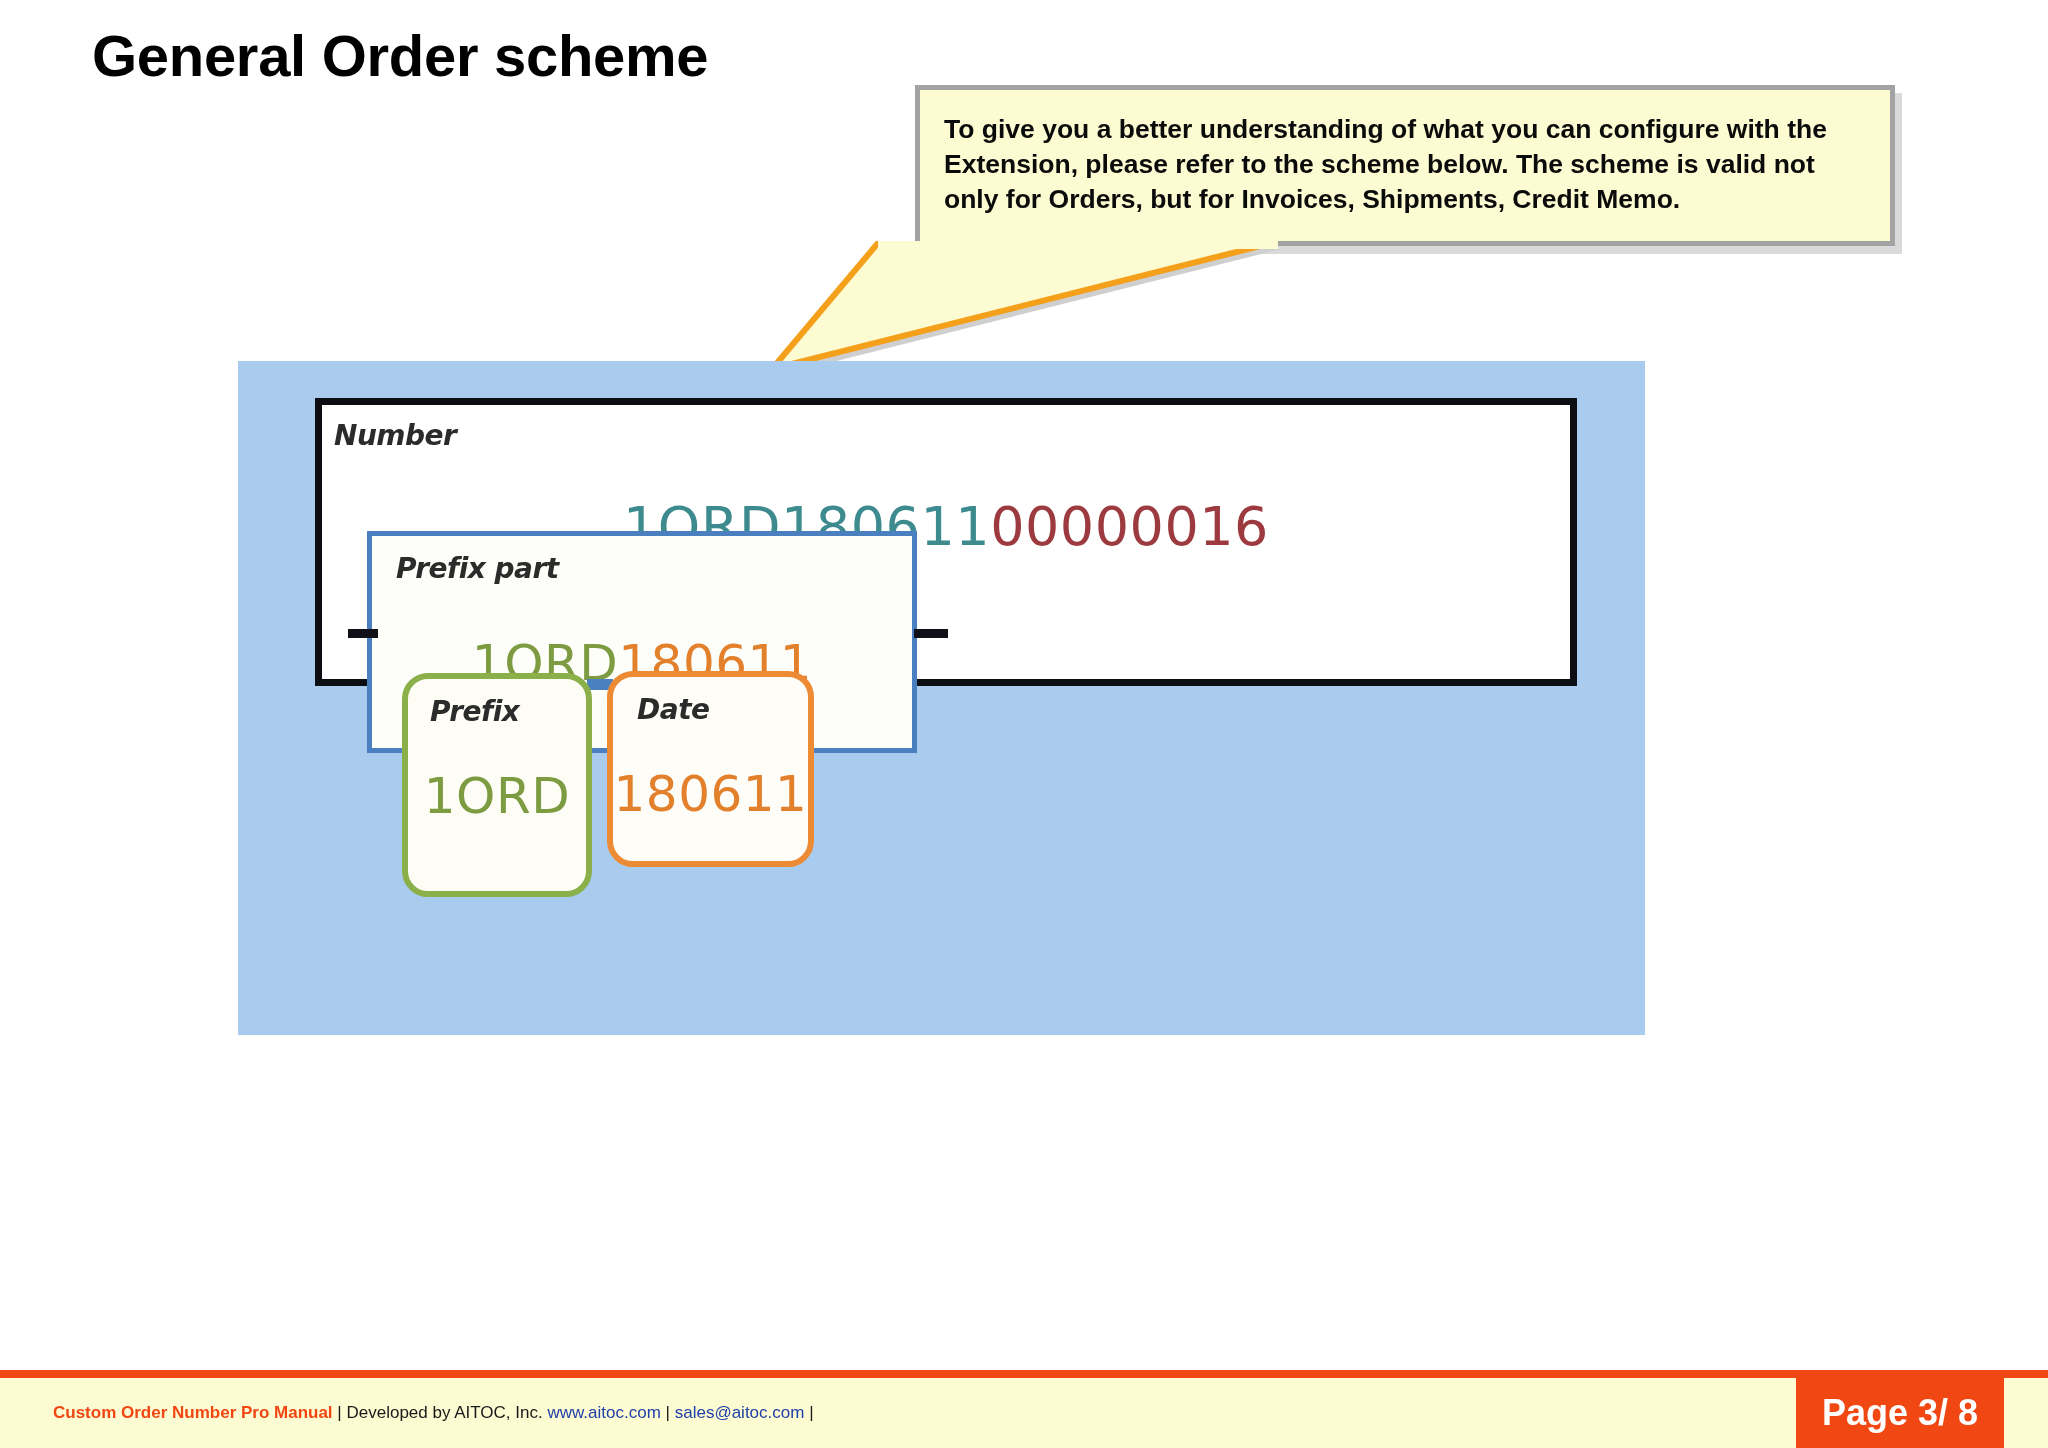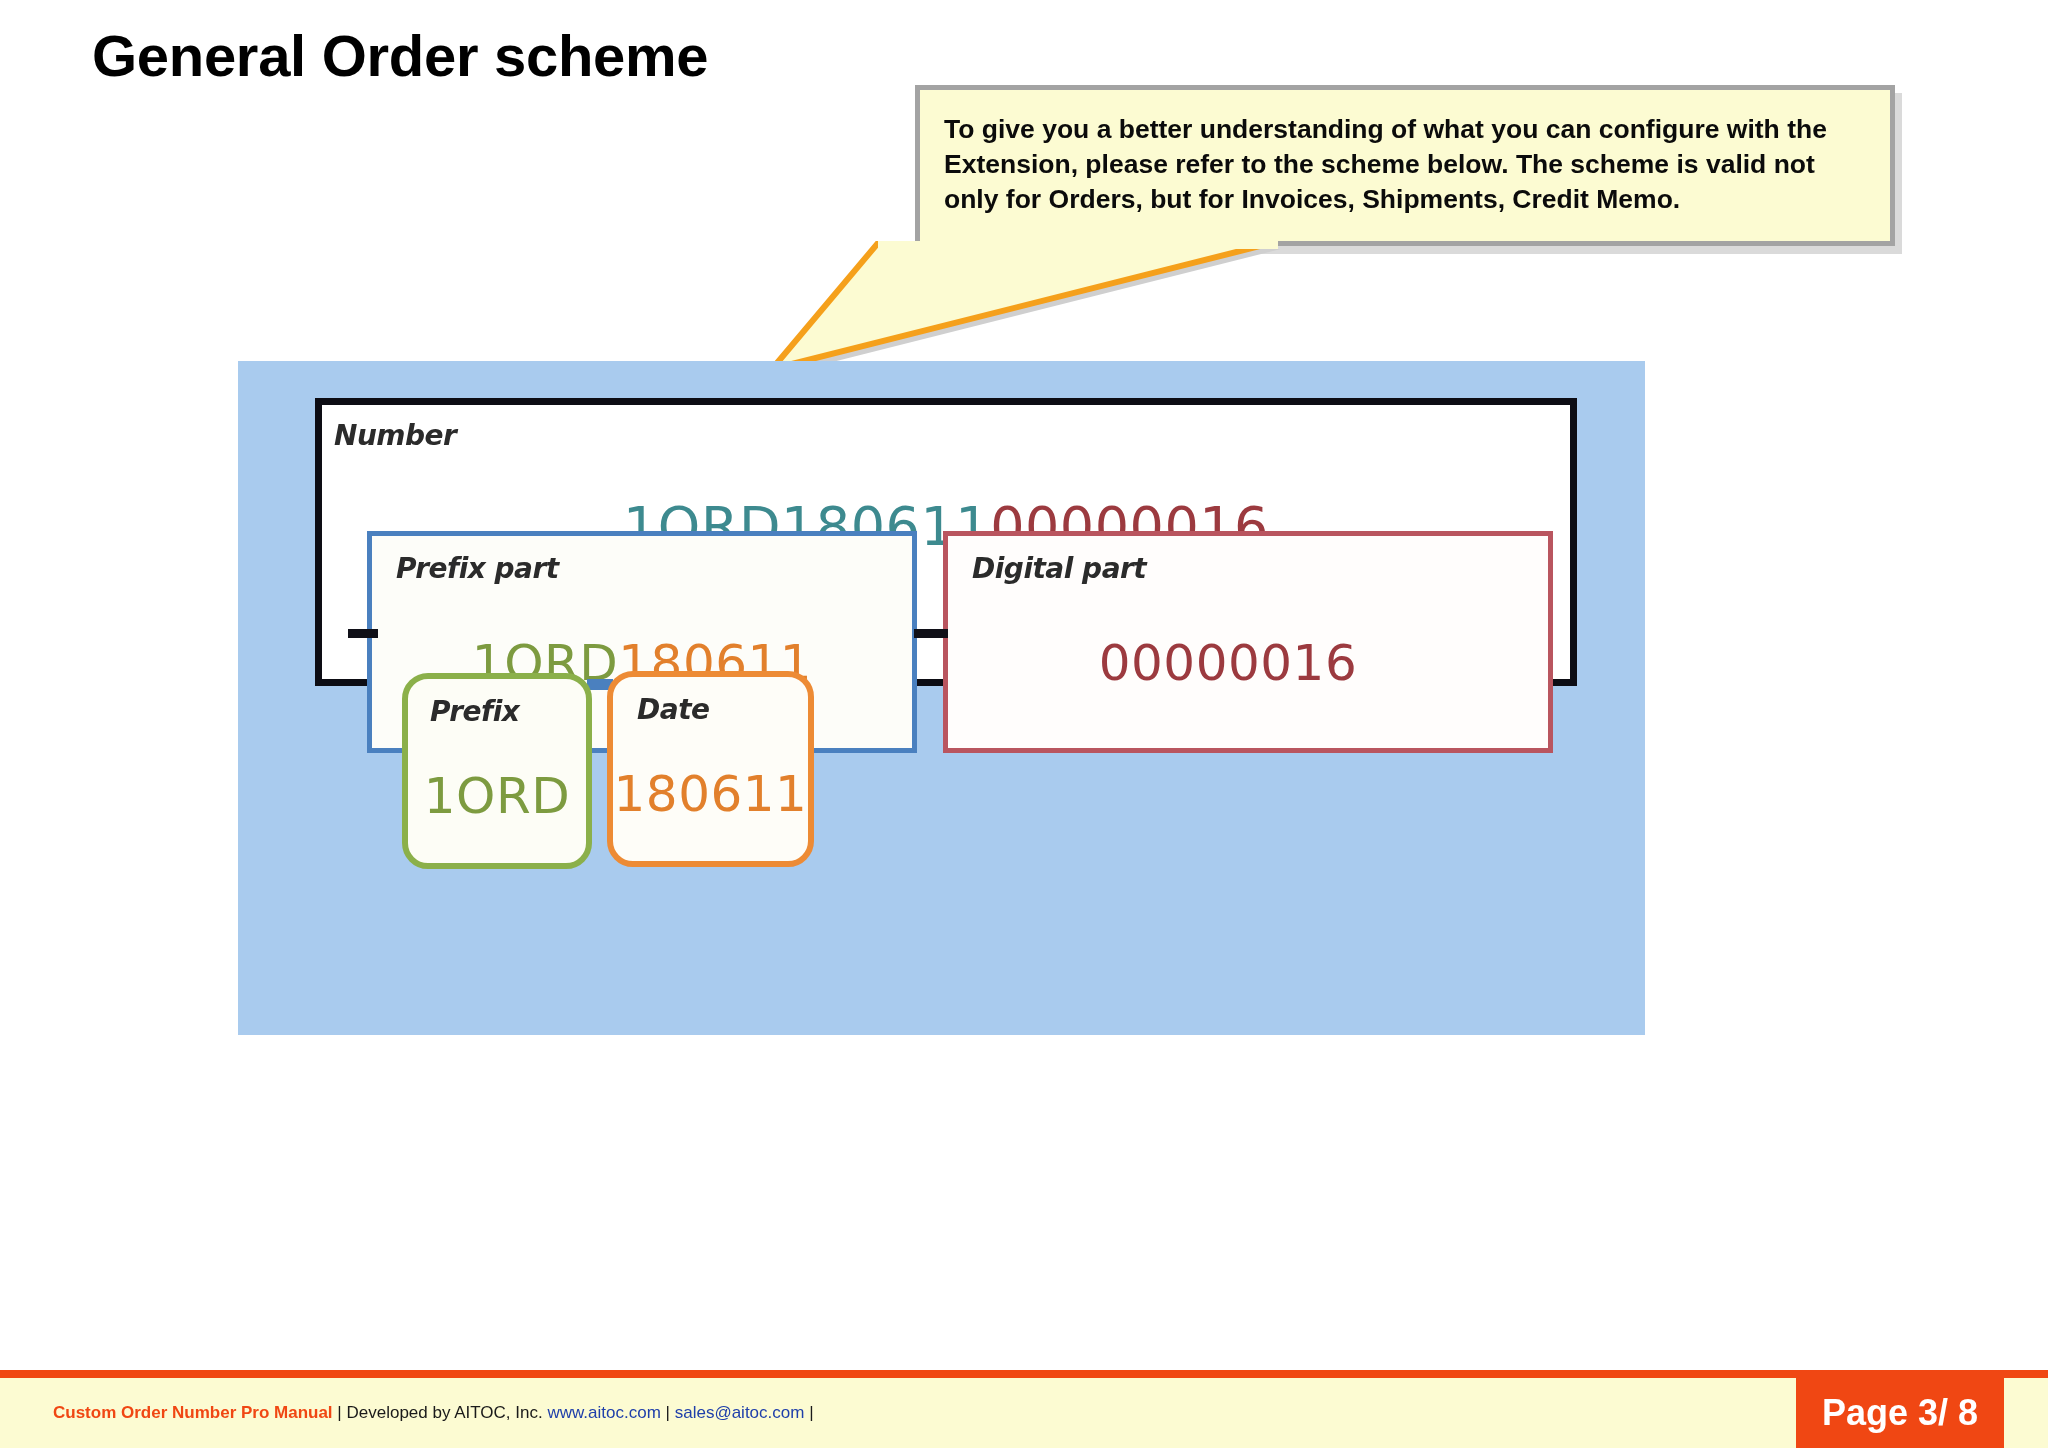--- a/index.html
+++ b/index.html
@@ -150,21 +150,21 @@
     text-align: center;
     color: #9c3a3f;
   }
 
   
   #prefix-box {
     position: absolute;
     left: 164px;
     top: 312px;
     width: 190px;
-    height: 196px;
+    height: 224px;
     background: #fdfdf6;
     border: 6px solid #8bb04a;
     border-radius: 26px;
     box-sizing: border-box;
     z-index: 5;
   }
   #prefix-label { position: absolute; left: 22px; top: 16px; }
   #prefix-value {
     position: absolute;
     left: 0; right: 0;
@@ -273,24 +273,20 @@
 
   <div id="connector-left" class="connector"></div>
   <div id="connector-right" class="connector"></div>
   <div id="connector-mid" class="connector"></div>
 
   <div id="prefix-part-box">
     <div id="prefix-part-label" class="box-label">Prefix part</div>
     <div id="prefix-part-value" class="box-value"><span class="seg-prefix">1ORD</span><span class="seg-date">180611</span></div>
   </div>
 
-  <div id="digital-part-box">
-    <div id="digital-part-label" class="box-label">Digital part</div>
-    <div id="digital-part-value" class="box-value">00000016</div>
-  </div>
 
   <div id="prefix-box">
     <div id="prefix-label" class="box-label">Prefix</div>
     <div id="prefix-value" class="box-value">1ORD</div>
   </div>
 
   <div id="date-box">
     <div id="date-label" class="box-label">Date</div>
     <div id="date-value" class="box-value">180611</div>
   </div>

